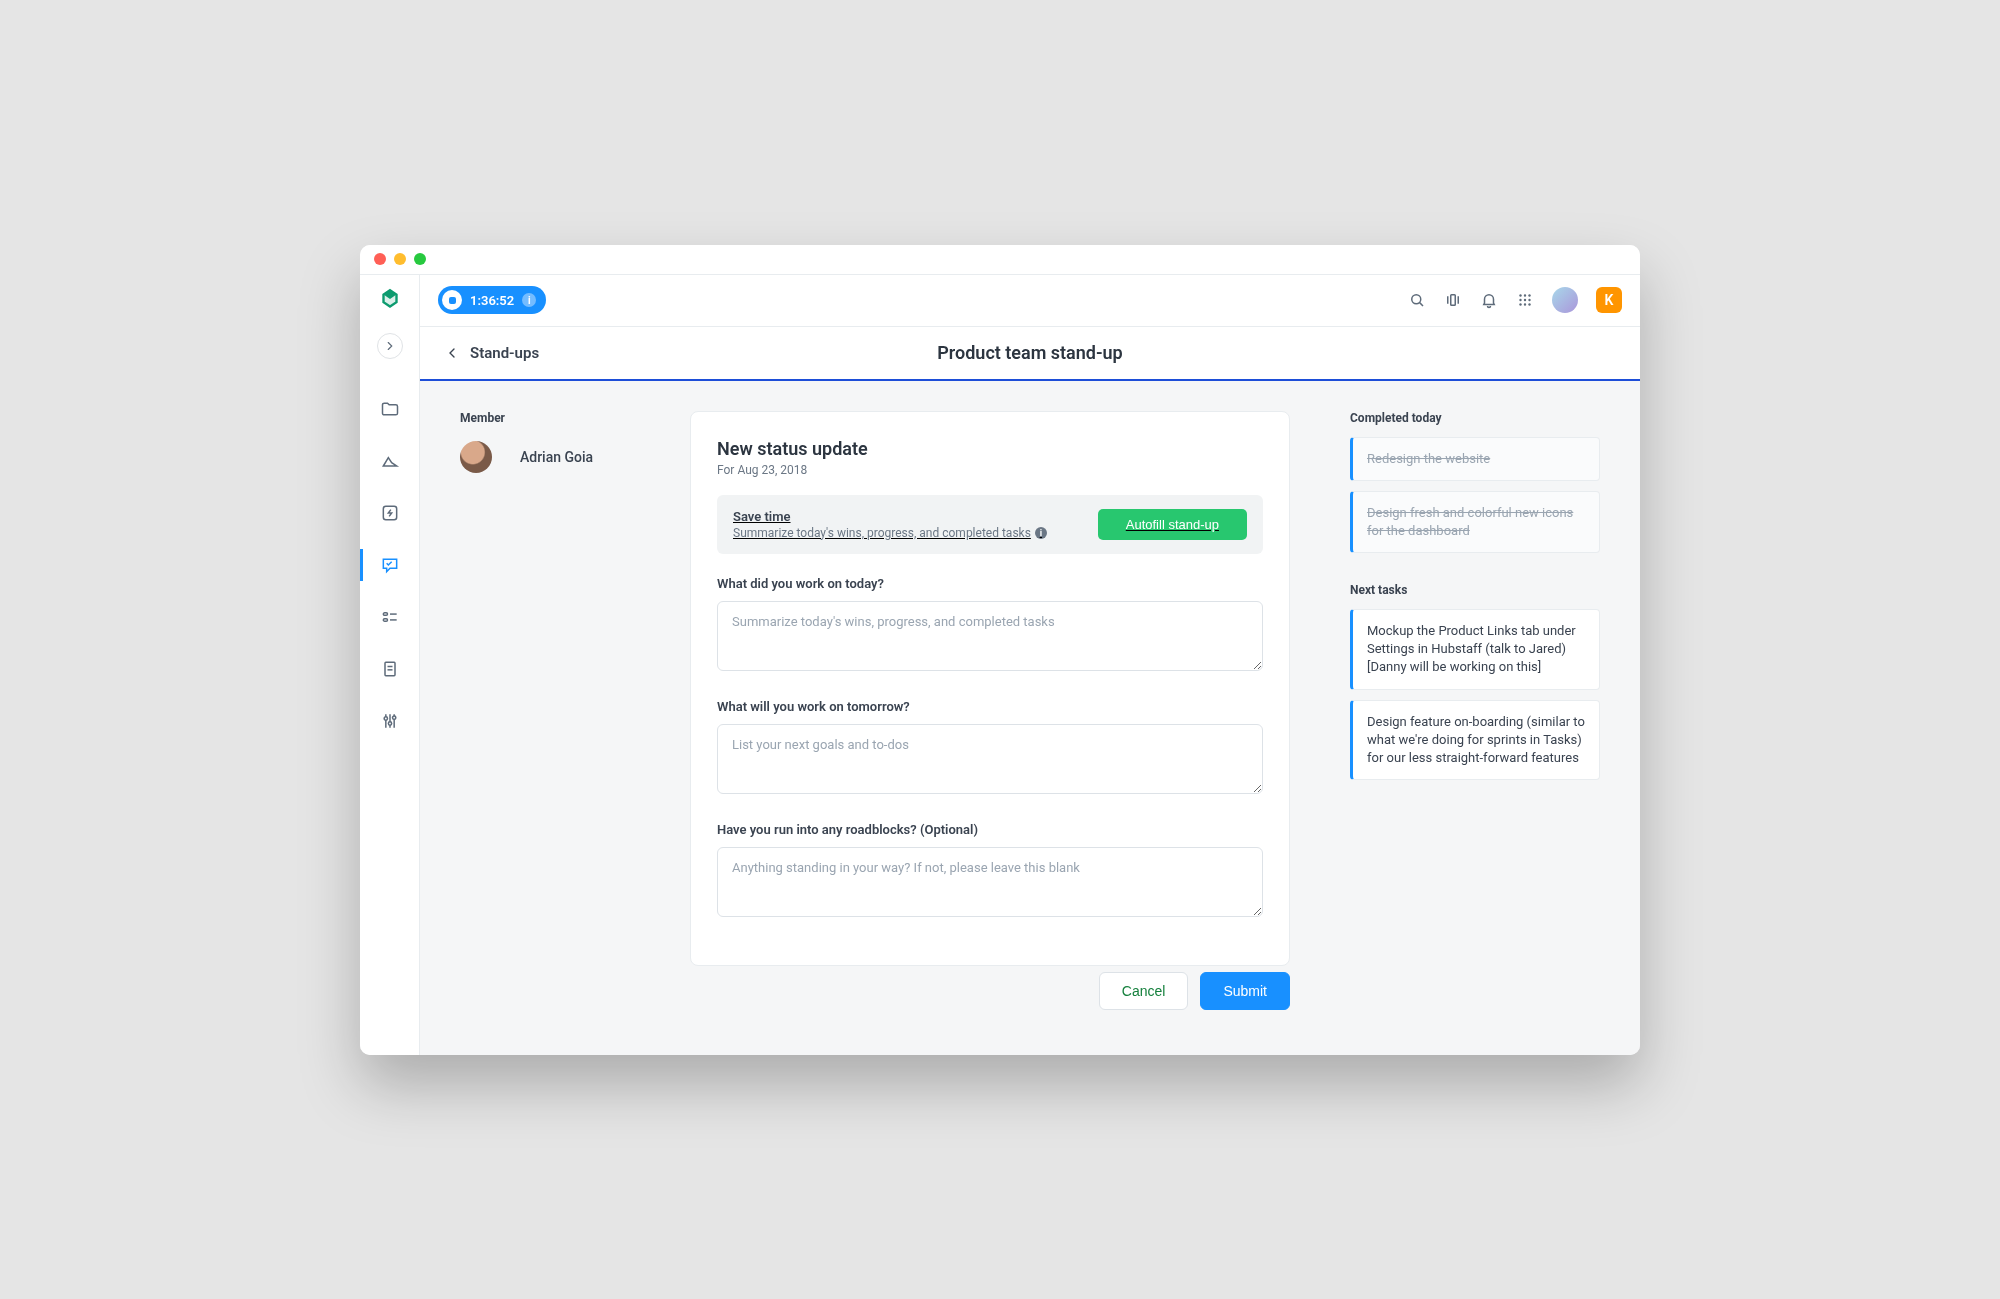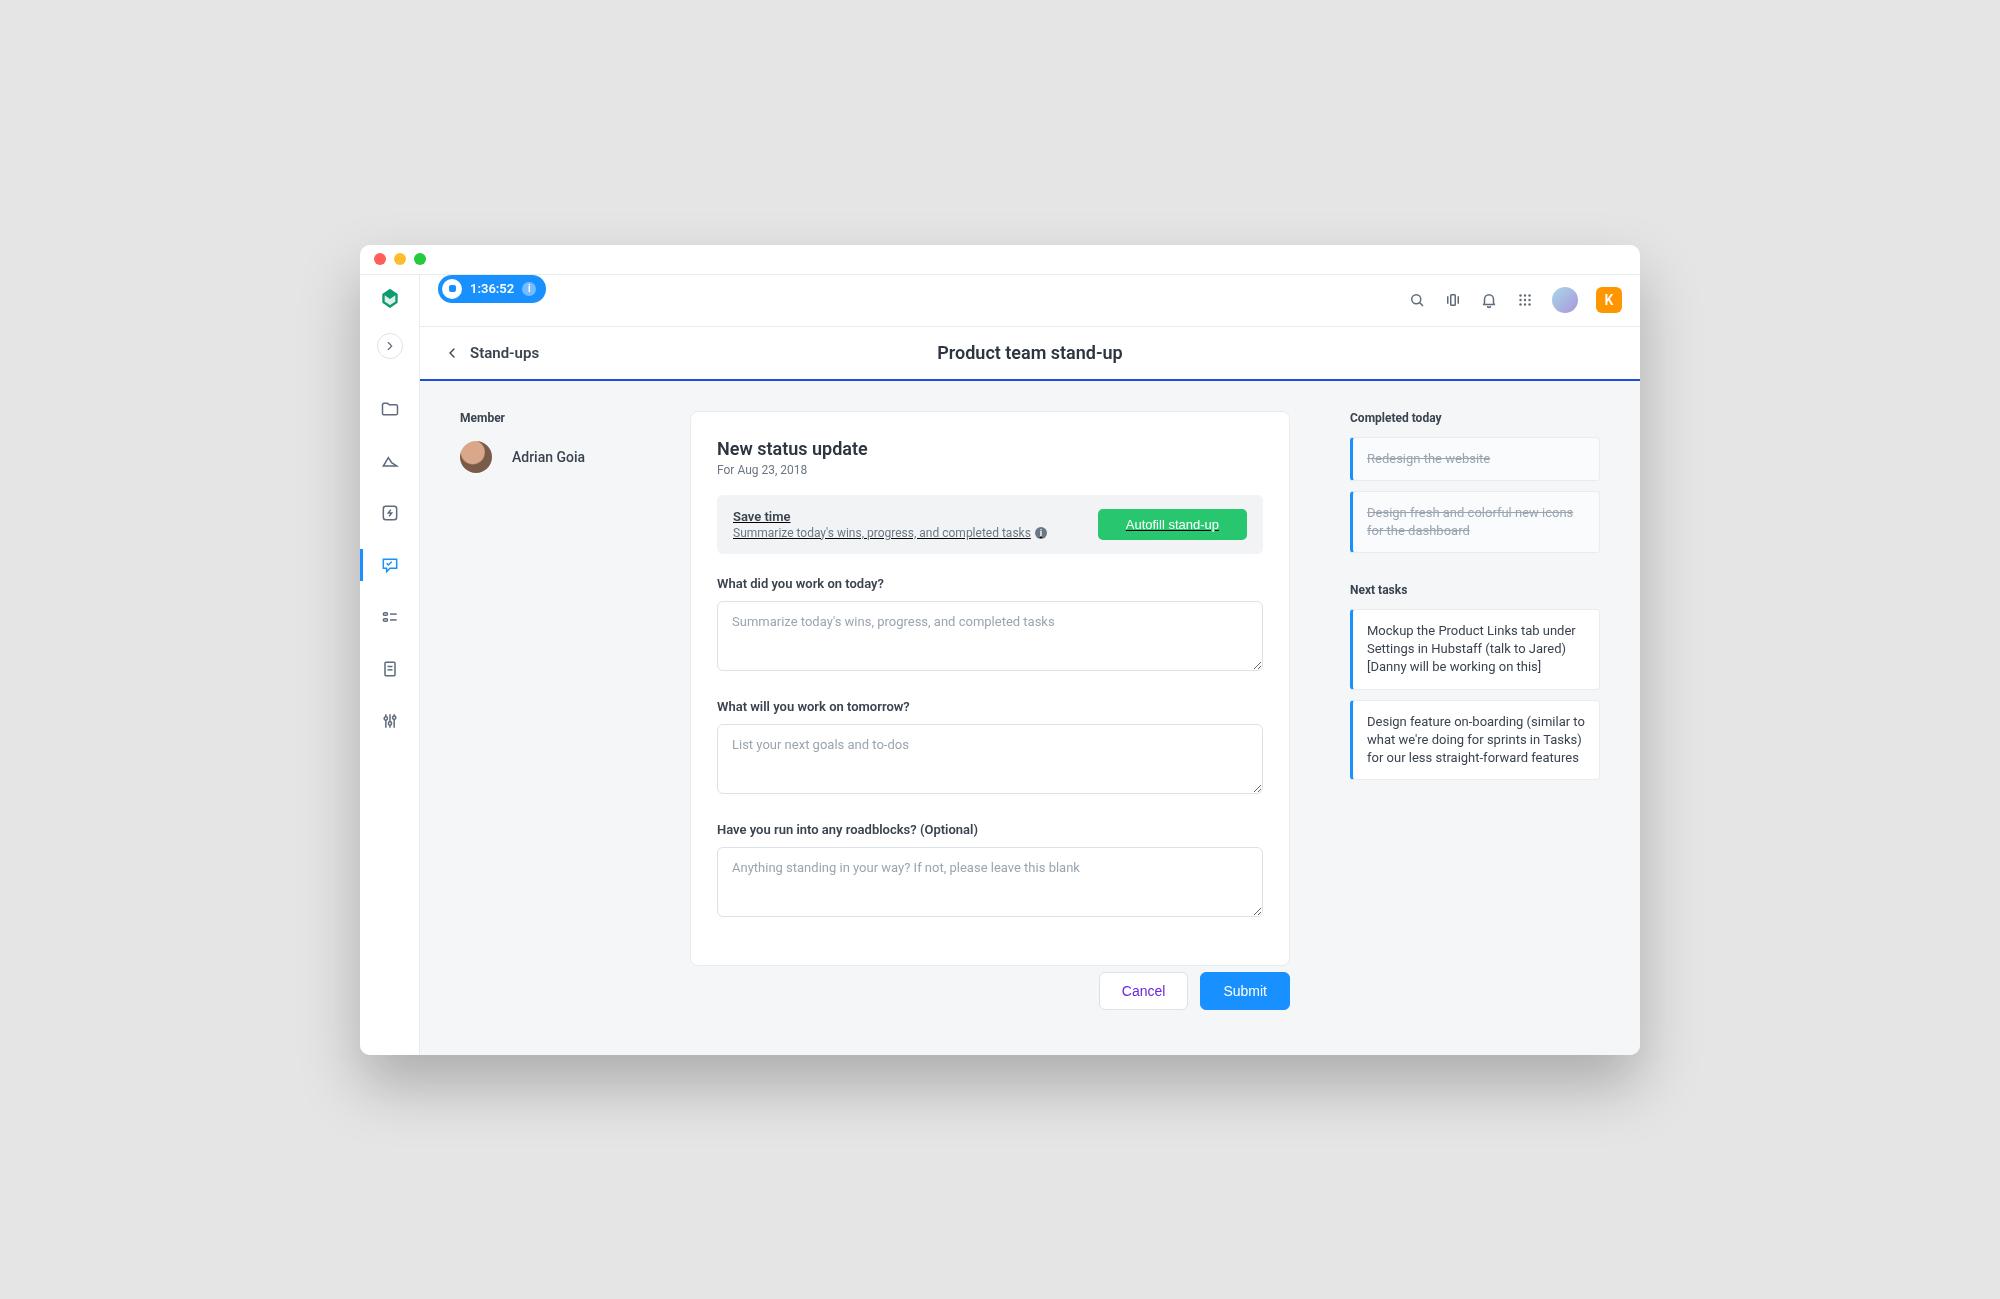--- a/index.html
+++ b/index.html
@@ -19,57 +19,57 @@
 .logo { width: 26px; height: 26px; }
 .expand-btn { width: 26px; height: 26px; border: 1px solid #e0e3e6; border-radius: 50%; display: flex; align-items: center; justify-content: center; color: #5e6b7a; cursor: pointer; }
 .nav { display: flex; flex-direction: column; gap: 8px; margin-top: 8px; width: 100%; align-items: center; }
 .nav-item { width: 100%; height: 44px; display: flex; align-items: center; justify-content: center; color: #5e6b7a; cursor: pointer; position: relative; }
 .nav-item.active { color: #1890ff; }
 .nav-item.active::before { content: ""; position: absolute; left: 0; top: 6px; bottom: 6px; width: 3px; background: #1890ff; }
 .nav-item svg { width: 20px; height: 20px; }
 
 .main { flex: 1; display: flex; flex-direction: column; background: #f5f6f7; }
 
-.topbar { height: 52px; background: #fff; border-bottom: 1px solid #e8ecef; display: flex; padding: 0 18px; justify-content: space-between; gap: 47px; }
+.topbar { height: 52px; background: #fff; border-bottom: 1px solid #e8ecef; display: flex; align-items: center; padding: 0 18px; justify-content: space-between; gap: 47px; }
 .timer-pill { background: #1890ff; color: #fff; border-radius: 20px; height: 28px; display: flex; align-items: center; gap: 8px; padding: 0 10px 0 4px; font-size: 13px; font-weight: 600; cursor: pointer; }
 .timer-btn { width: 20px; height: 20px; background: #fff; border-radius: 50%; display: flex; align-items: center; justify-content: center; }
 .timer-btn::after { content: ""; width: 7px; height: 7px; background: #1890ff; border-radius: 2px; }
 .timer-info { width: 14px; height: 14px; background: rgba(255,255,255,0.4); border-radius: 50%; display:flex; align-items:center; justify-content:center; font-size:10px; font-weight:700; }
 .topbar-right { display: flex; align-items: center; gap: 18px; color: #5e6b7a; }
 .top-icon { cursor: pointer; display: flex; }
 .top-icon svg { width: 18px; height: 18px; }
 .avatar-small { width: 26px; height: 26px; border-radius: 50%; background: linear-gradient(135deg,#a8d8ea,#aa96da); cursor: pointer; }
 .org-badge { width: 26px; height: 26px; border-radius: 6px; background: #ff9500; color: #fff; display: flex; align-items: center; justify-content: center; font-weight: 600; font-size: 14px; cursor: pointer; }
 
 .breadcrumb-bar { height: 54px; background: #fff; border-bottom: 2px solid #1d4ed8; display: flex; align-items: center; padding: 0 24px; position: relative; }
 .back { display: flex; align-items: center; gap: 10px; color: #3a4350; font-weight: 600; font-size: 15px; cursor: pointer; }
 .back svg { width: 16px; height: 16px; }
 .page-title { position: absolute; left: 50%; transform: translateX(-50%); font-size: 18px; font-weight: 600; color: #2c3540; }
 
 .content { flex: 1; overflow-y: auto; padding: 30px 40px; display: grid; grid-template-columns: 200px 1fr 280px; gap: 30px; }
 
 .member-col { }
 .col-label { font-size: 12px; font-weight: 700; color: #3a4350; margin-bottom: 16px; }
-.member-row { display: flex; align-items: center; gap: 20px; }
+.member-row { display: flex; align-items: center; gap: 28px; }
 .member-avatar { width: 32px; height: 32px; border-radius: 50%; background: radial-gradient(circle at 40% 35%, #d9a88a 0 40%, #7a5a48 45% 100%); }
 .member-name { font-size: 14px; color: #3a4350; font-weight: 500; }
 
 .form-card { background: #fff; border-radius: 8px; padding: 26px; border: 1px solid #e8ecef; }
 .form-title { font-size: 18px; font-weight: 600; color: #2c3540; margin-bottom: 4px; }
 .form-sub { font-size: 12px; color: #6b7785; margin-bottom: 18px; }
 .tip-box { background: #f1f3f4; border-radius: 6px; padding: 14px 16px; display: flex; justify-content: space-between; align-items: center; margin-bottom: 22px; text-decoration: underline; }
 .tip-title { font-size: 13px; font-weight: 600; color: #3a4350; margin-bottom: 2px; }
 .tip-desc { font-size: 12px; color: #6b7785; display: flex; align-items: center; gap: 4px; }
 .tip-info-icon { width: 12px; height: 12px; background: #6b7785; border-radius: 50%; display: inline-flex; align-items:center; justify-content:center; color:#fff; font-size:9px; font-weight:700; }
 .autofill-btn { background: #28c76f; color: #fff; border: none; border-radius: 5px; padding: 8px 28px; font-size: 13px; font-weight: 500; cursor: pointer; }
 .field-label { font-size: 13px; font-weight: 600; color: #3a4350; margin-bottom: 10px; margin-top: 6px; }
 .field-input { width: 100%; min-height: 70px; border: 1px solid #dde2e7; border-radius: 6px; padding: 12px 14px; font-size: 13px; color: #3a4350; font-family: inherit; resize: vertical; margin-bottom: 18px; }
 .field-input::placeholder { color: #9aa5b1; }
 .actions { display: flex; justify-content: flex-end; gap: 12px; margin-top: 6px; }
-.btn { border-radius: 6px; padding: 10px 22px; font-size: 14px; font-weight: 500; cursor: pointer; border: 1px solid #dde2e7; background: #fff; color: #6d28d9; }
+.btn { border-radius: 6px; padding: 10px 22px; font-size: 14px; font-weight: 500; cursor: pointer; border: 1px solid #dde2e7; background: #fff; color: #15803d; }
 .btn.primary { background: #1890ff; color: #fff; border-color: #1890ff; }
 
 .side-col { }
 .side-section { margin-bottom: 30px; margin-left: 30px; }
 .side-label { font-size: 12px; font-weight: 700; color: #3a4350; margin-bottom: 12px; }
 .task { background: #fff; border: 1px solid #e8ecef; border-left: 3px solid #1890ff; border-radius: 4px; padding: 12px 14px; font-size: 13px; color: #3a4350; margin-bottom: 10px; line-height: 1.4; cursor: pointer; }
 .task.done { color: #9aa5b1; text-decoration: line-through; background: #fafbfc; }
 </style>
 </head>
 <body>

